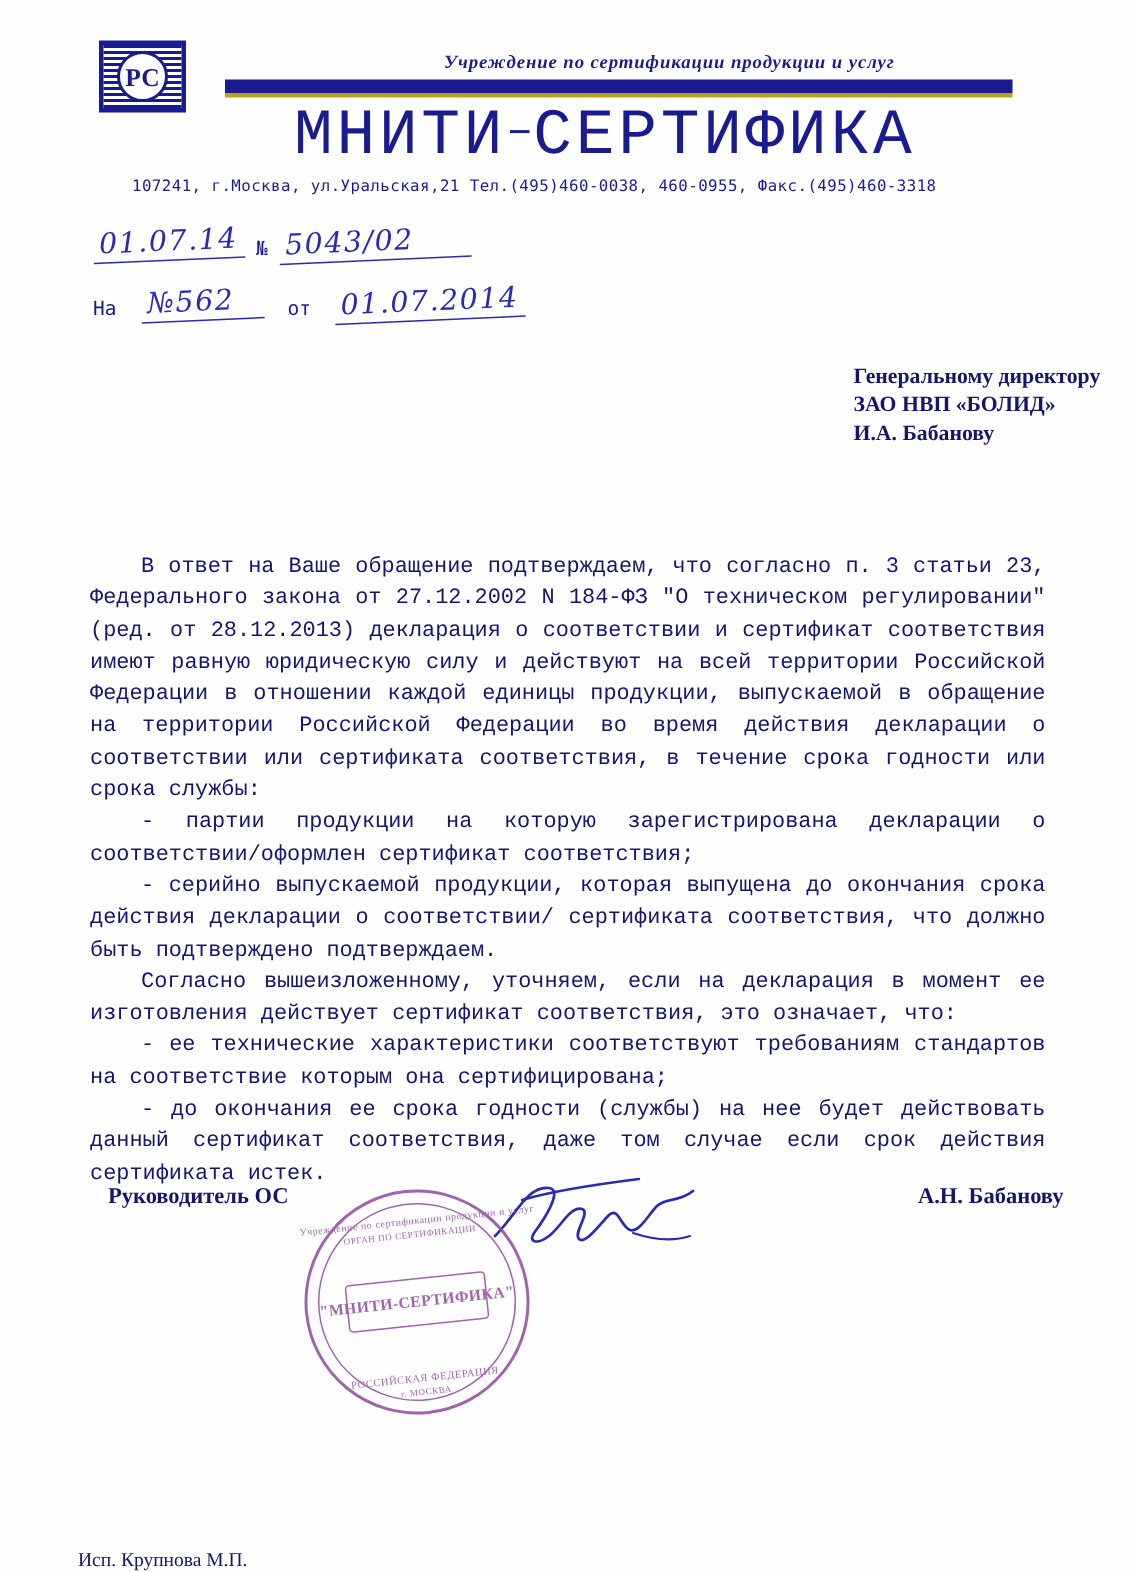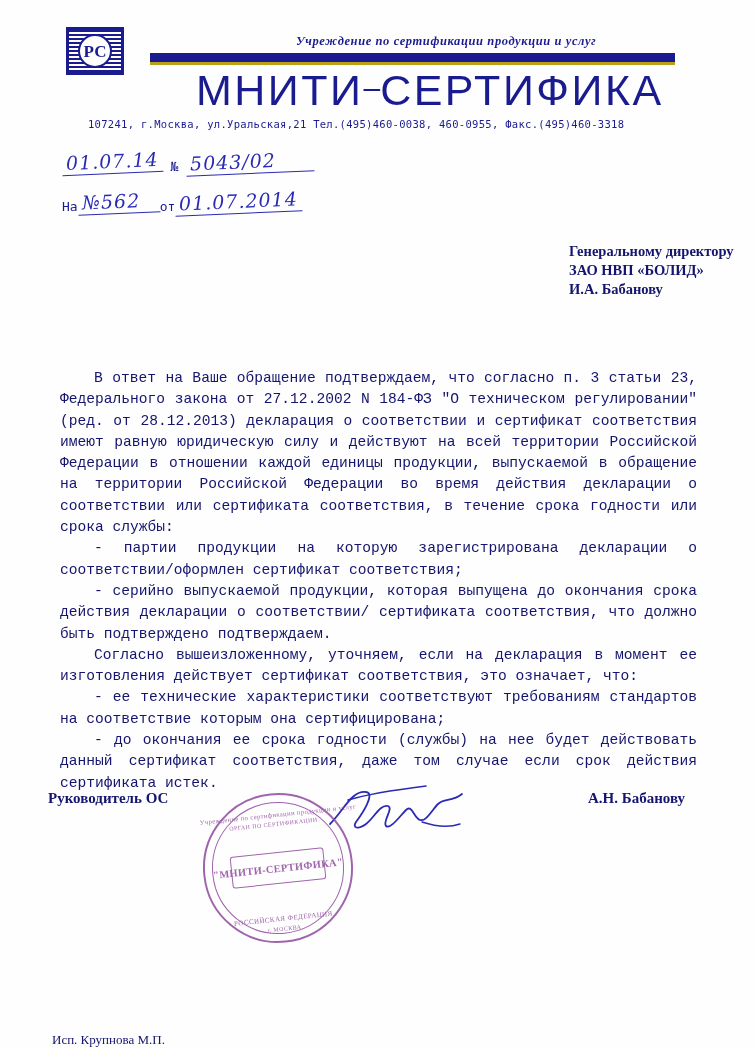--- a/index.html
+++ b/index.html
@@ -92,21 +92,21 @@
     top: 62px;
     width: 525px;
     height: 3px;
     background: #b9a21a;
   }
 
   .lh-title {
     position: absolute;
     left: 196px;
     top: 66px;
-    font-family: Liberation Sans, sans-serif;
+    font-family: Liberation Mono, monospace;
     font-size: 43px;
     letter-spacing: 2.5px;
     color: #1b1b90;
     white-space: nowrap;
     font-weight: 400;
   }
   .lh-title .dash {
     letter-spacing: 0px;
     font-size: 30px;
     vertical-align: 7px;
@@ -152,21 +152,21 @@
     display: flex;
     align-items: flex-end;
     gap: 8px;
   }
   .row-2 {
     position: absolute;
     left: 0;
     top: 42px;
     display: flex;
     align-items: flex-end;
-    gap: 0;
+    gap: 16px;
   }
   .ul {
     border-bottom: 1.3px solid #2a2ab4;
     padding: 0 4px 1px 4px;
   }
 
   
   .addressee {
     position: absolute;
     left: 533px;
@@ -195,21 +195,21 @@
     margin: 0;
     text-indent: 34px;
   }
   .body-text p.dash-item {
     text-indent: 34px;
   }
 
   
   .sig-row {
     position: absolute;
-    left: 48px;
+    left: 72px;
     top: 790px;
     width: 637px;
     display: flex;
     justify-content: space-between;
     font-family: "Liberation Serif", serif;
     font-weight: bold;
     font-size: 15px;
     color: #15156e;
     gap: 40px;
   }

